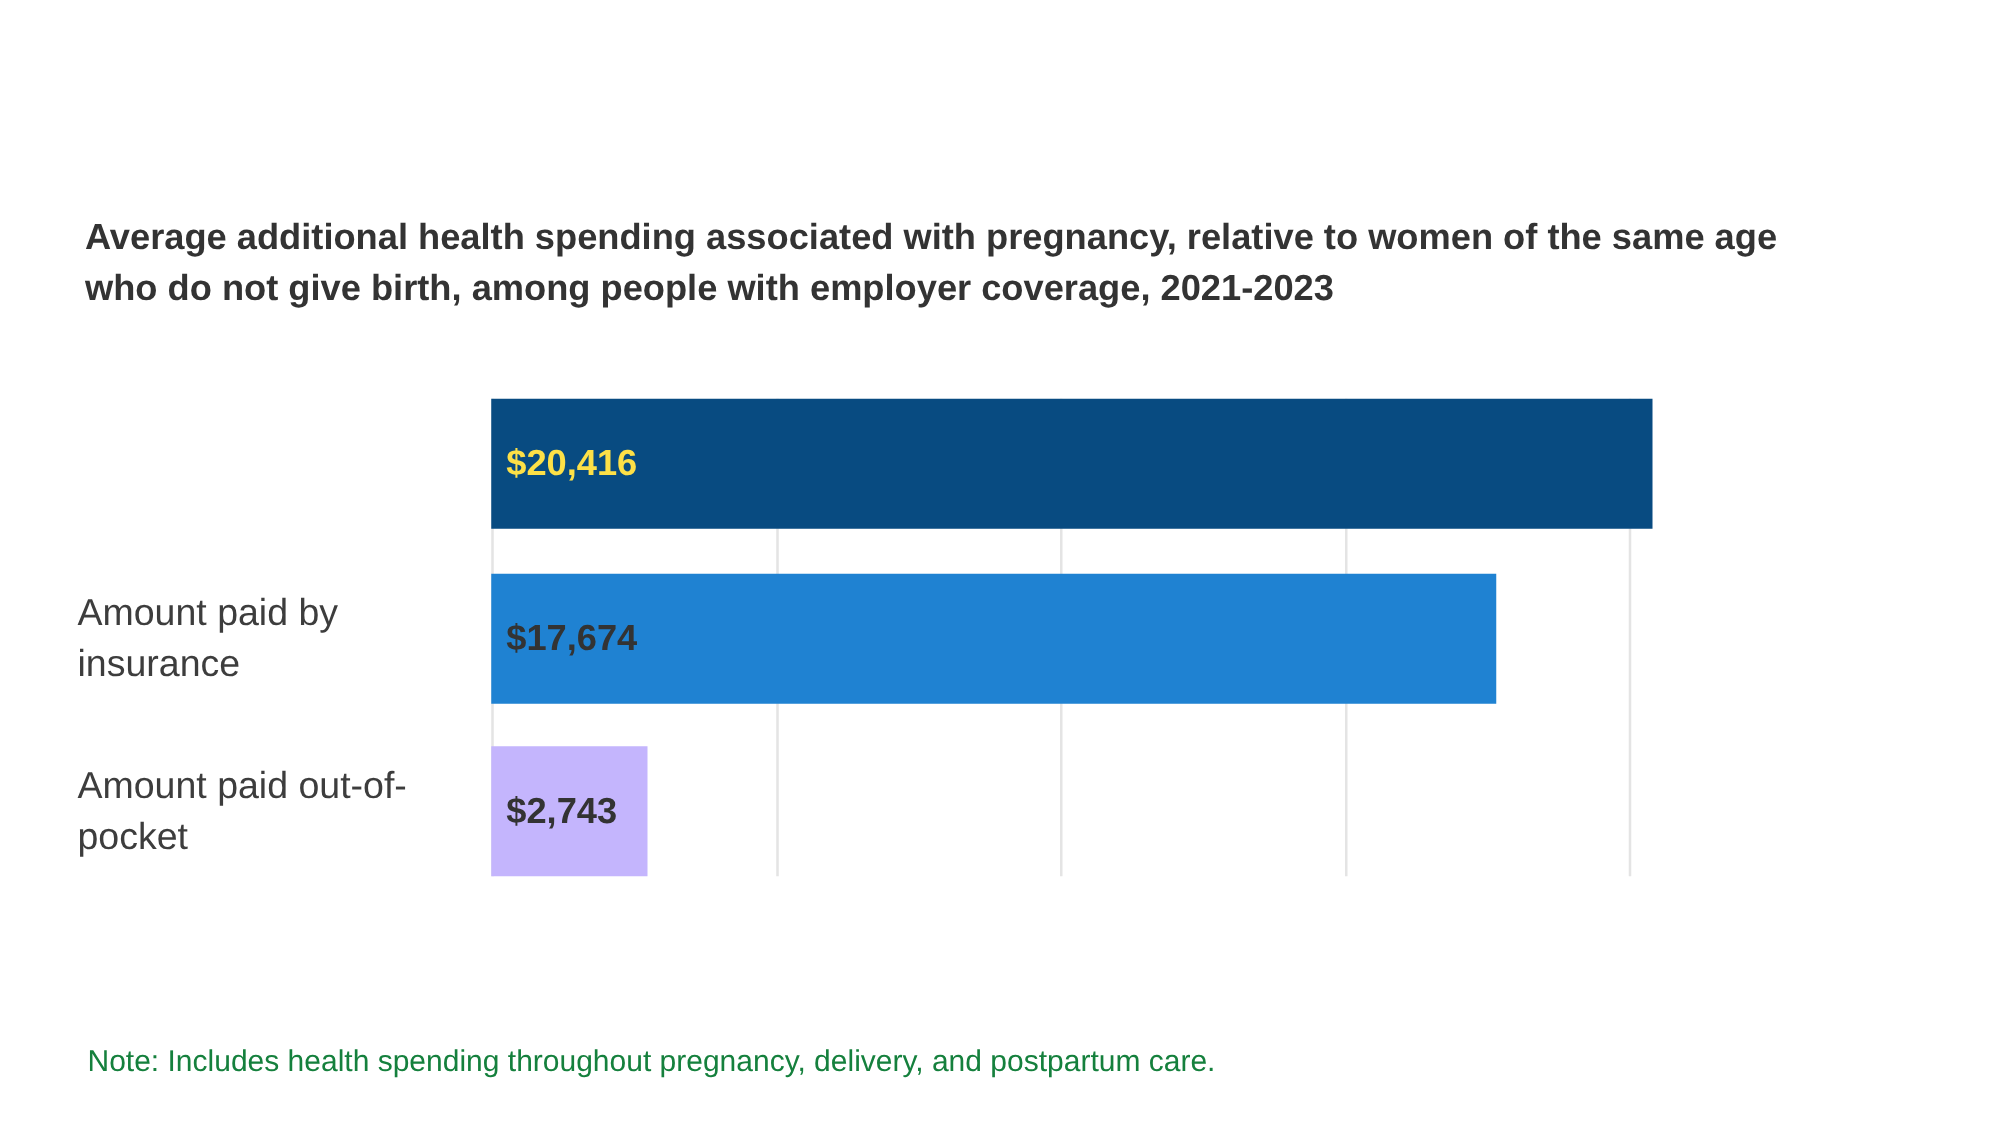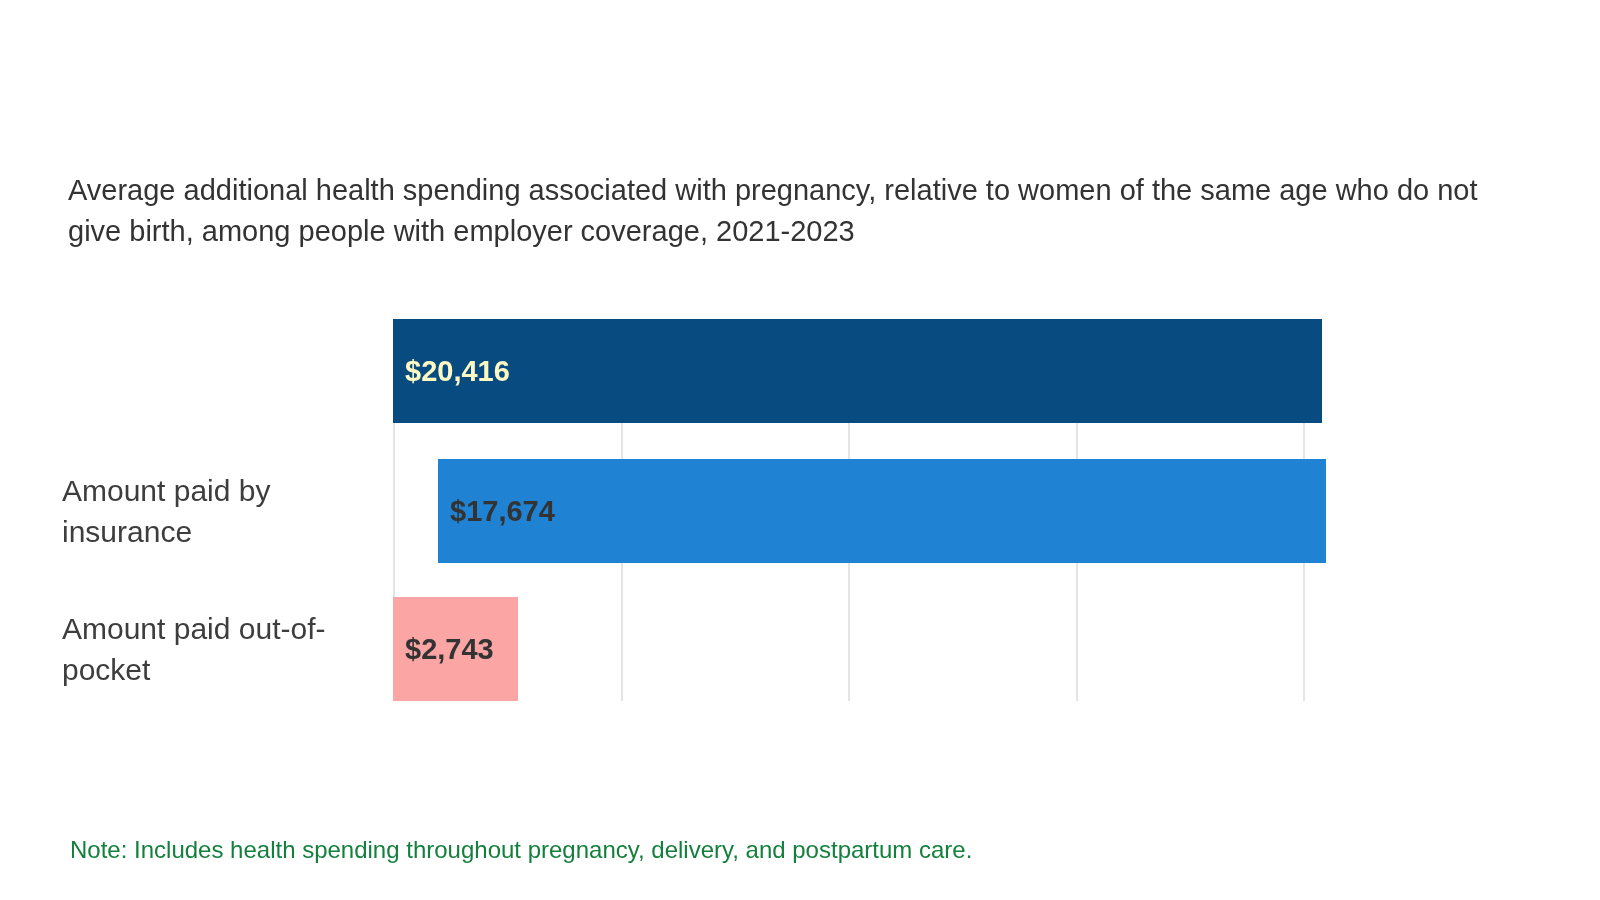--- a/index.html
+++ b/index.html
@@ -6,21 +6,21 @@
   body{font-family:"Liberation Sans","DejaVu Sans",sans-serif;}
   .canvas{position:relative;width:1600px;height:900px;background:#ffffff;overflow:hidden;}
 
   .title{
     position:absolute;left:68px;top:60px;width:1480px;
     font-size:43px;font-weight:700;letter-spacing:-0.5px;
     color:#2f2f2f;line-height:1.15;
   }
   .subtitle{
     position:absolute;left:68px;top:141px;width:1410px;
-    font-size:29px;line-height:41px;color:#333333;font-weight:400;
+    font-size:29px;line-height:41px;color:#333333;font-weight:700;
   }
 
   .plot{position:absolute;left:393px;top:319px;width:1150px;height:382px;}
   .gridlines{position:absolute;left:0;top:0;width:100%;height:100%;}
   .gridline{position:absolute;top:0;bottom:0;width:2px;}
 
   .bar{
     position:absolute;left:0;height:104px;
     display:flex;align-items:center;
   }
@@ -59,25 +59,25 @@
   <div class="plot">
     <div class="gridlines">
         <div class="gridline" style="left: 0px; background: rgb(228, 228, 228);"></div>
         <div class="gridline" style="left: 228px; background: rgb(228, 228, 228);"></div>
         <div class="gridline" style="left: 455px; background: rgb(228, 228, 228);"></div>
         <div class="gridline" style="left: 683px; background: rgb(228, 228, 228);"></div>
         <div class="gridline" style="left: 910px; background: rgb(228, 228, 228);"></div>
       </div>
 
     <div class="bar bar-row-0" style="width: 929px; background: rgb(8, 75, 129);">
-      <span class="value" style="color: #fef9c3;">$20,416</span>
+      <span class="value" style="color: #fde047;">$20,416</span>
     </div>
-    <div class="bar bar-row-1" style="width: 888px; background: rgb(31, 130, 210); margin-left: 45px;">
+    <div class="bar bar-row-1" style="width: 804px; background: rgb(31, 130, 210);">
       <span class="value" style="color: rgb(51, 51, 51);">$17,674</span>
     </div>
-    <div class="bar bar-row-2" style="width: 125px; background: #fca5a5;">
+    <div class="bar bar-row-2" style="width: 125px; background: #c4b5fd;">
       <span class="value" style="color: rgb(51, 51, 51);">$2,743</span>
     </div>
   </div>
 
   <p class="note">Note: Includes health spending throughout pregnancy, delivery, and postpartum care.</p>
 
 </div>
 
 </body></html>

